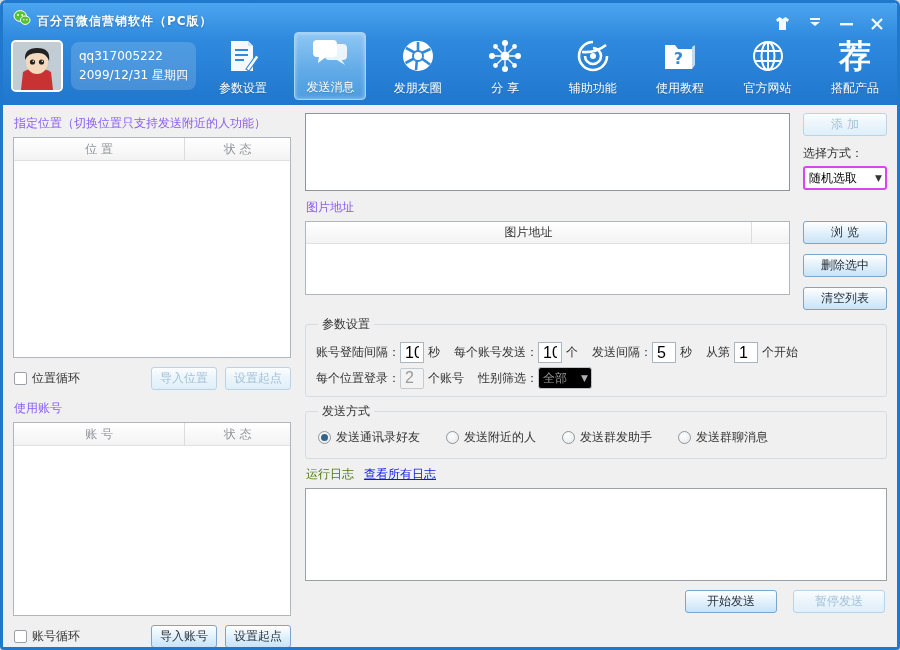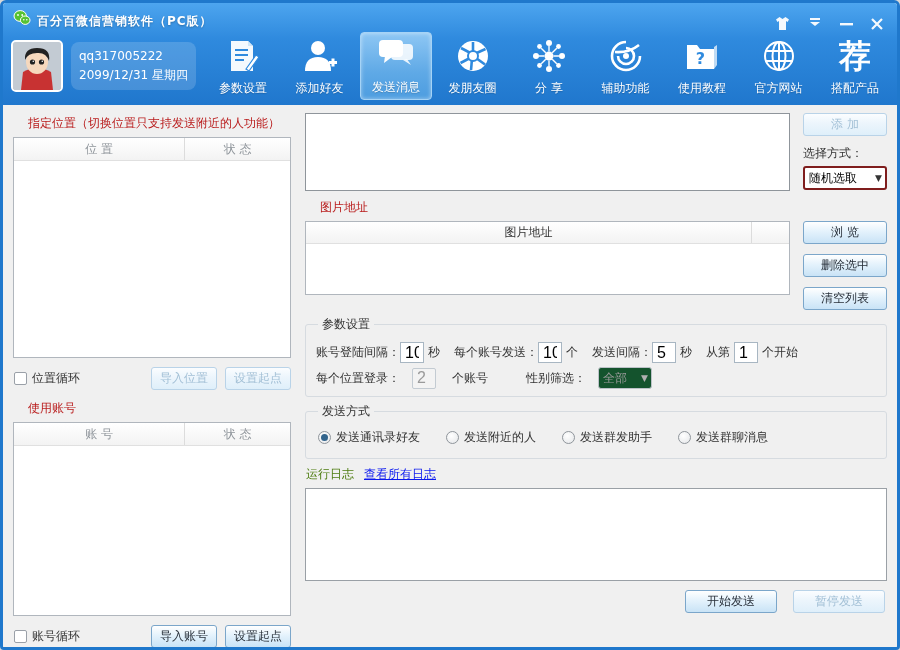--- a/index.html
+++ b/index.html
@@ -23,21 +23,21 @@
   .tool-item { width:72px; height:68px; display:flex; flex-direction:column; align-items:center; justify-content:flex-end; gap:4px; padding-bottom:3px; border-radius:4px; cursor:pointer; }
   .tool-item .ticon { height:40px; display:flex; align-items:center; justify-content:center; }
   .tool-item .tlabel { white-space:nowrap; text-shadow:0 1px 1px rgba(0,0,0,.2); }
   .tool-item.selected { background:linear-gradient(180deg,#8ec7f4,#5fa9e6 60%,#4d9de0); border:1px solid #a5d3f6; box-shadow:inset 0 0 4px rgba(255,255,255,.5); }
   .glyph-char { font-size:32px; font-weight:bold; line-height:34px; }
 
   
   .content { flex:1; display:flex; gap:14px; padding:8px 10px 6px 10px; background:#f0f0f0; }
   .left-col { flex:0 0 278px; display:flex; flex-direction:column; }
   .right-col { flex:1; display:flex; flex-direction:column; }
-  .sec-label { color:#b91c1c; margin:2px 0 5px 15px; white-space:nowrap; }
+  .sec-label { color:#8b5cf6; margin:2px 0 5px 1px; white-space:nowrap; }
 
   .listbox { background:#fff; border:1px solid #b0b6bd; }
   .lb-head { height:23px; display:flex; background:linear-gradient(180deg,#ffffff,#f3f3f3); border-bottom:1px solid #e0e0e0; align-items:center; }
   .lb-col1 { flex:0 0 62%; text-align:center; color:#8f959b; border-right:1px solid #dcdcdc; height:100%; line-height:22px; }
   .lb-col2 { flex:1; text-align:center; color:#8f959b; line-height:22px; }
   .loc-table { height:221px; }
   .acc-table { height:194px; }
 
   .chk-row { display:flex; align-items:center; margin:8px 0 4px 1px; height:24px; }
   .checkbox { width:13px; height:13px; background:#fff; border:1px solid #9aa0a8; border-radius:2px; margin-right:5px; flex:0 0 13px; cursor:pointer; }
@@ -54,23 +54,23 @@
   .text-area { height:78px; }
   .log-area { height:93px; border-color:#9aa0a6; }
 
   .img-list { flex:1; height:74px; }
   .img-head { height:22px; display:flex; background:linear-gradient(180deg,#ffffff,#f3f3f3); border-bottom:1px solid #e0e0e0; }
   .img-head .main { flex:1; text-align:center; line-height:21px; color:#333; }
   .img-head .tail { flex:0 0 38px; border-left:1px solid #dcdcdc; }
   .img-btns { gap:5px; }
   .img-btns .btn + .btn { margin-top:5px; }
 
-  .dropdown { height:24px; border:2px solid #7f1d1d; border-radius:3px; background:#fff; display:flex; align-items:center; padding:0 3px 0 4px; justify-content:space-between; margin-top:4px; cursor:pointer; }
+  .dropdown { height:24px; border:2px solid #d946ef; border-radius:3px; background:#fff; display:flex; align-items:center; padding:0 3px 0 4px; justify-content:space-between; margin-top:4px; cursor:pointer; }
   .dd-arrow { font-size:9px; color:#333; }
-  .dropdown.disabled { border:1px solid #bcc2c8; background:#14532d; color:#9a9a9a; height:22px; width:54px; display:inline-flex; gap:4px; margin:0; }
+  .dropdown.disabled { border:1px solid #bcc2c8; background:#000000; color:#9a9a9a; height:22px; width:54px; display:inline-flex; gap:4px; margin:0; }
   .dropdown.disabled .dd-arrow { color:#b0b0b0; }
 
   fieldset { border:1px solid #d6dbe0; border-radius:3px; padding:5px 10px 7px 10px; margin-top:6px; background:#fdfdfd00; }
   legend { color:#333; padding:0 4px; margin-left:2px; }
   .param-row { display:flex; align-items:center; margin:4px 0; color:#333; white-space:nowrap; }
   .param-row .gap { width:14px; }
   .num-input { width:24px; height:21px; border:1px solid #a8b6c2; background:#fff; font-size:16px; font-family:Liberation Sans, sans-serif; padding:0 4px; }
   .num-input:disabled, .num-input.disabled { background:#f3f3f3; color:#9a9a9a; border-color:#c3cbd2; border-radius:2px; }
   .lblgap { margin-left:4px; }
 
@@ -157,31 +157,20 @@
             <svg width="34" height="34" viewBox="0 0 34 34">
                 <path d="M5 2 h17 l5 5 v25 h-22 Z" fill="#fff" opacity=".95"></path>
                 <path d="M22 2 l5 5 h-5 Z" fill="#cfe6f8"></path>
                 <rect x="9" y="10" width="13" height="2" fill="#2f8ade"></rect>
                 <rect x="9" y="15" width="13" height="2" fill="#2f8ade"></rect>
                 <rect x="9" y="20" width="9" height="2" fill="#2f8ade"></rect>
                 <path d="M20 30 L30 16 L33 18 L23 32 Z" fill="#fff" stroke="#2f8ade" stroke-width="1.2"></path>
               </svg>
           </span>
           <span class="tlabel">参数设置</span>
-        </div>
-        <div class="tool-item">
-          <span class="ticon">
-            <svg width="36" height="34" viewBox="0 0 36 34">
-                <circle cx="16" cy="9" r="7" fill="#fff"></circle>
-                <path d="M3 32 Q3 18 16 18 Q29 18 29 32 Z" fill="#fff"></path>
-                <rect x="27" y="22" width="8" height="3" fill="#fff"></rect>
-                <rect x="29.5" y="19.5" width="3" height="8" fill="#fff"></rect>
-              </svg>
-          </span>
-          <span class="tlabel">添加好友</span>
         </div>
         <div class="tool-item selected">
           <span class="ticon">
             <svg width="38" height="34" viewBox="0 0 38 34">
                 <rect x="14" y="6" width="22" height="16" rx="4" fill="#fff" opacity=".85"></rect>
                 <path d="M30 21 l4 6 l-8 -5 Z" fill="#fff" opacity=".85"></path>
                 <rect x="2" y="2" width="24" height="17" rx="4" fill="#fff"></rect>
                 <path d="M8 18 l-1 7 l8 -6 Z" fill="#fff"></path>
               </svg>
           </span>
@@ -353,21 +342,21 @@
           <span class="lblgap">个</span>
           <span class="gap"></span>
           <span>发送间隔：</span>
           <input class="num-input" value="5" style="">
           <span class="lblgap">秒</span>
           <span class="gap"></span>
           <span>从第</span>
           <input class="num-input" style="margin-left: 4px;" value="1">
           <span class="lblgap">个开始</span>
         </div>
-        <div class="param-row" style="margin-bottom:0;gap:12px;">
+        <div class="param-row" style="margin-bottom:0;">
           <span>每个位置登录：</span>
           <input class="num-input disabled" disabled="" value="2" style="">
           <span class="lblgap">个账号</span>
           <span class="gap"></span>
           <span>性别筛选：</span>
           <span class="dropdown disabled">
             <span>全部</span>
             <span class="dd-arrow">▼</span>
           </span>
         </div>

